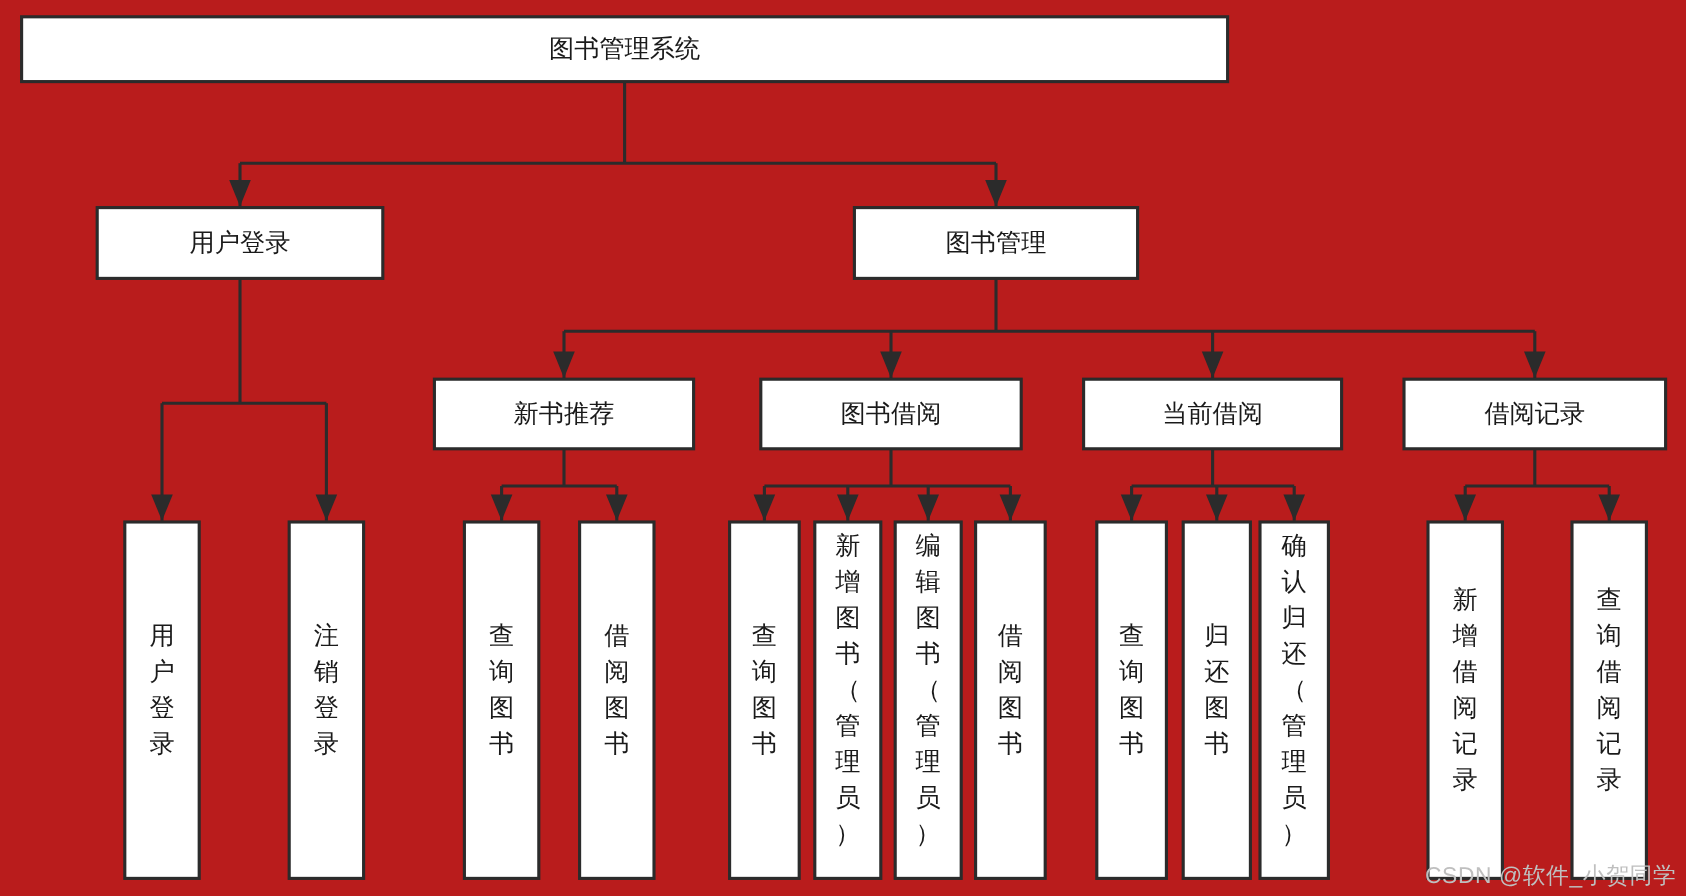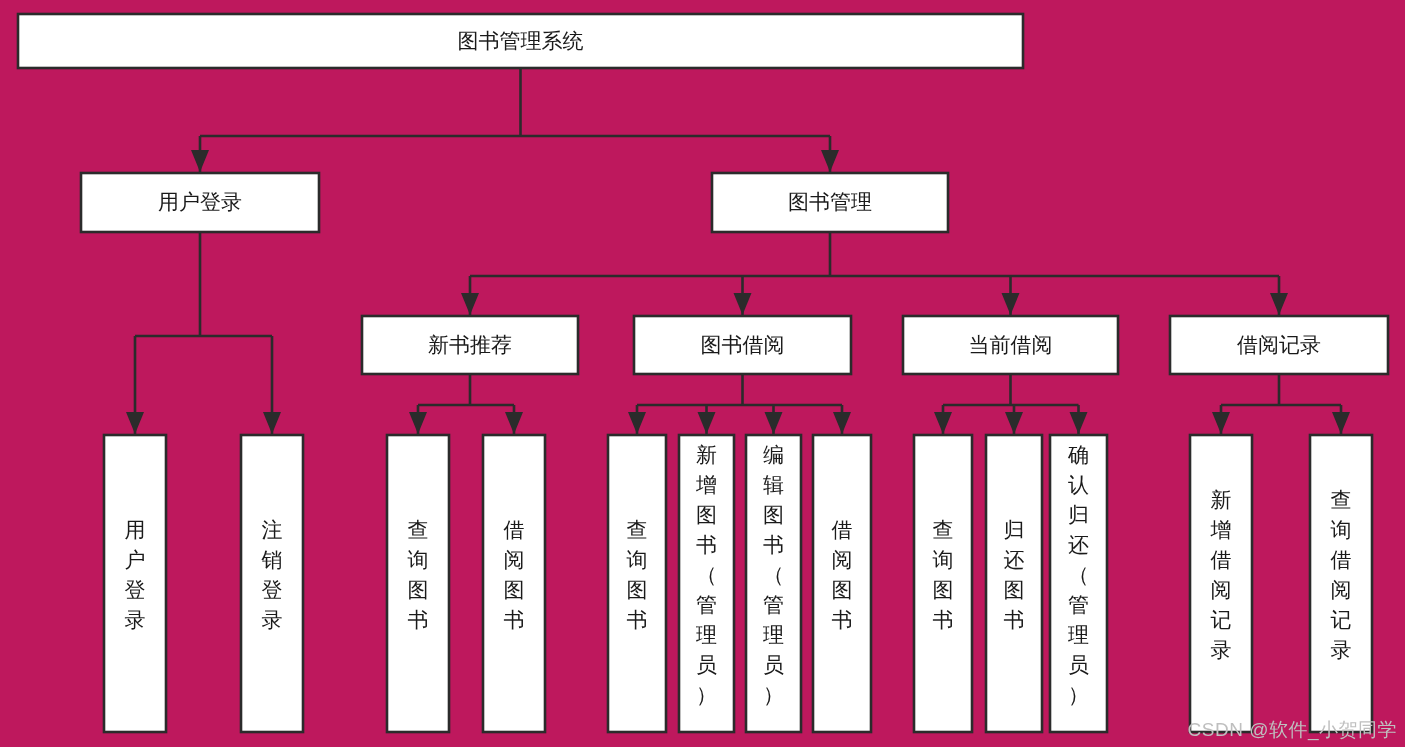--- a/index.html
+++ b/index.html
@@ -10,21 +10,21 @@
   body {
     width: 1405px;
     height: 747px;
     font-family: "Liberation Sans", "DejaVu Sans", sans-serif;
     overflow: hidden;
   }
   #diagram-root {
     position: relative;
     width: 1405px;
     height: 747px;
-    background: #be185d;
+    background: #b91c1c;
   }
   svg#flow-svg {
     position: absolute;
     left: 0;
     top: 0;
     width: 1405px;
     height: 747px;
     display: block;
   }
   .node-rect {

